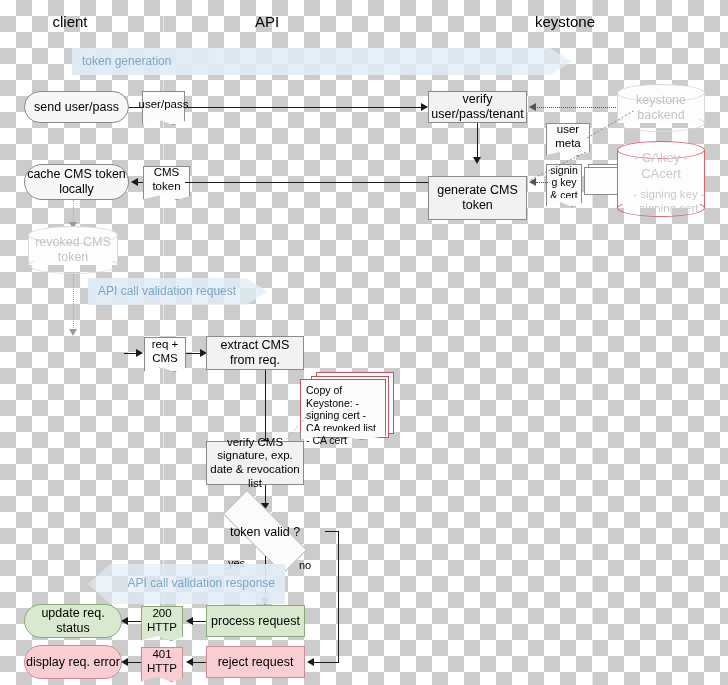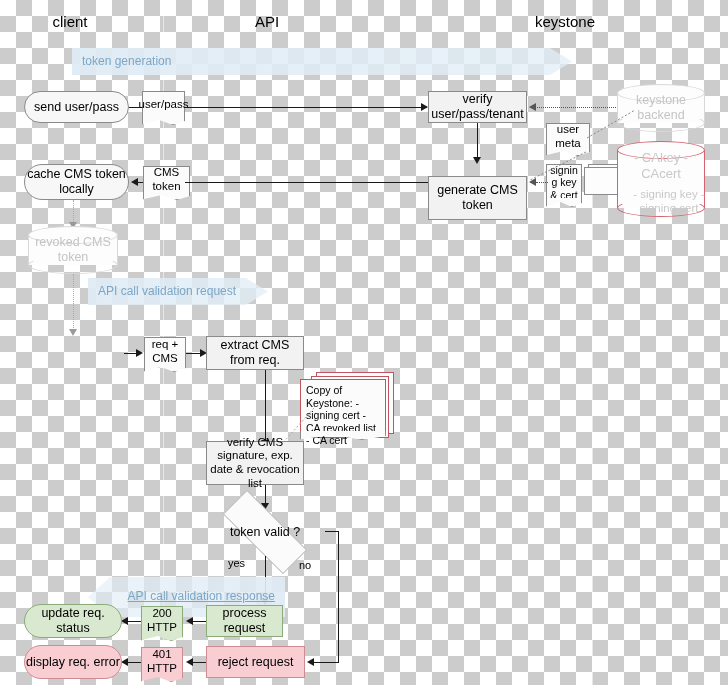--- a/index.html
+++ b/index.html
@@ -374,25 +374,25 @@
   <div class="edge-label" style="left:228px; top:557px;">yes</div>
 
   <div class="ln h" style="left:325px; top:531px; width:14px;"></div>
   <div class="ln v" style="left:338px; top:531px; height:131px;"></div>
   <div class="ln h" style="left:313px; top:662px; width:26px;"></div>
   <div class="arrow arr-l" style="left:307px; top:658px;"></div>
 
   <div class="ln v" style="left:265px; top:556px; height:48px;"></div>
   <div class="arrow arr-d" style="left:261px; top:598px;"></div>
 
-  <div class="banner left-point" style="left:88px; top:577px; width:197px; height:40px;text-decoration:underline;">
+  <div class="banner left-point" style="left:88px; top:564px; width:197px; height:40px;">
     <span>API call validation response</span>
   </div>
 
-  <div class="node green" style="left:206px; top:605px; width:77px; height:32px;">
+  <div class="node green" style="left:206px; top:605px; width:99px; height:32px;">
     <span>process request</span>
   </div>
 
   <div class="ln h" style="left:192px; top:621px; width:14px;"></div>
   <div class="arrow arr-l" style="left:186px; top:617px;"></div>
 
   <div class="doc green-doc" style="left:141px; top:606px; width:42px; height:28px;">
     <span>200 HTTP</span>
   </div>
 

